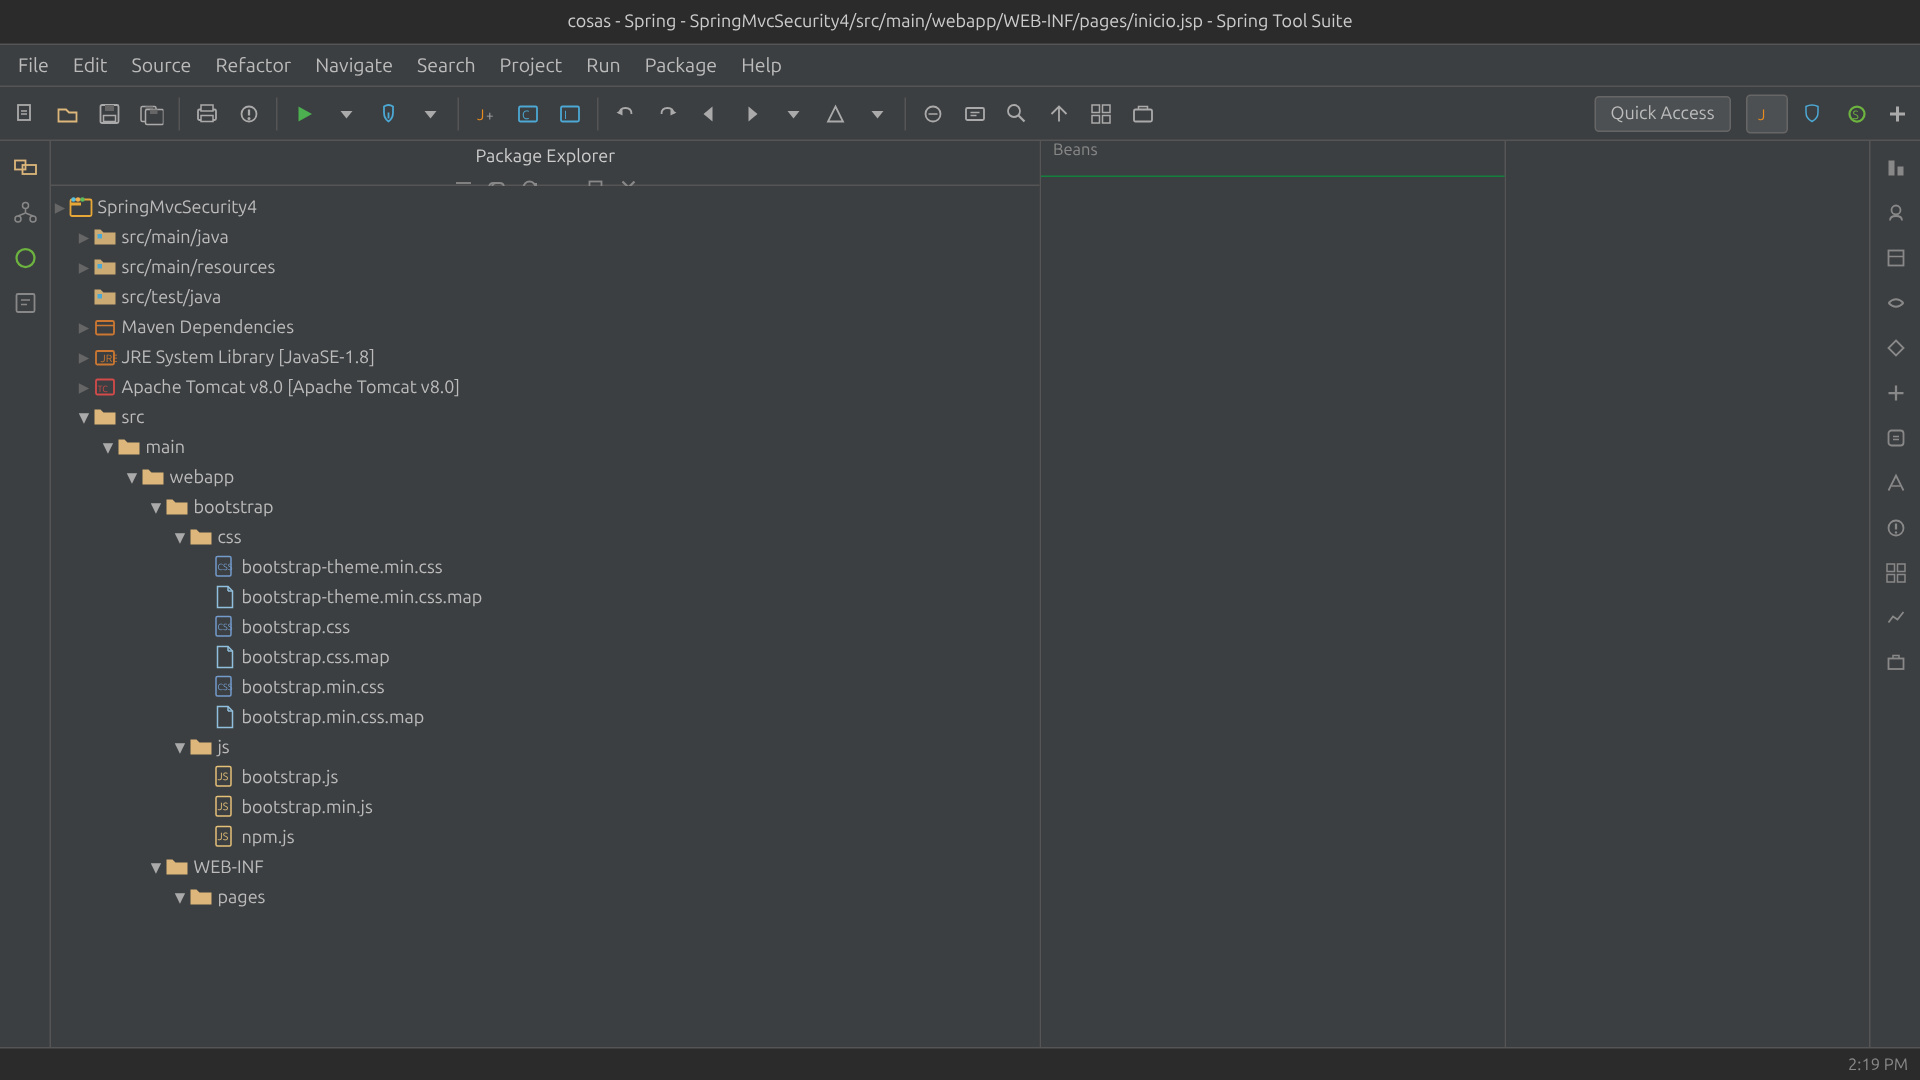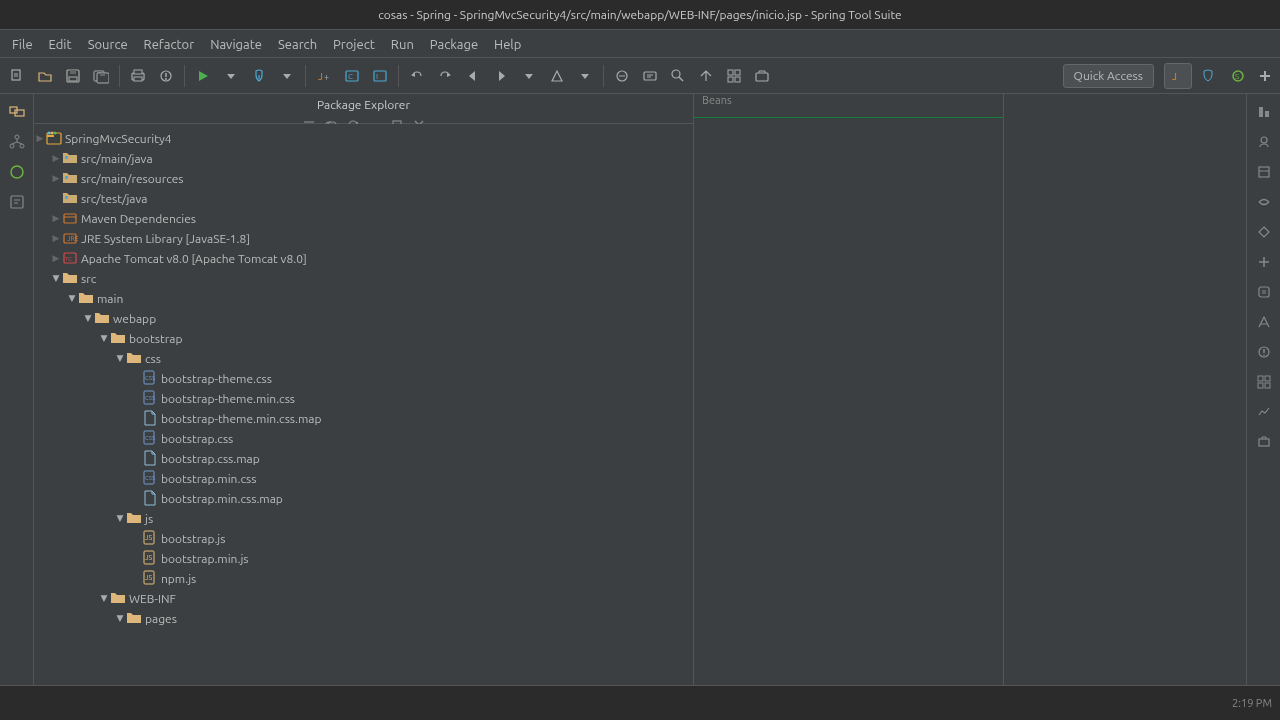--- a/index.html
+++ b/index.html
@@ -216,21 +216,21 @@
       padding: 4px 0;
       gap: 2px;
     }
 
     
     #status-bar {
       position: absolute;
       bottom: 0;
       left: 0;
       right: 0;
-      height: 35px;
+      height: 22px;
       background: #2b2b2b;
       border-top: 1px solid #555;
       display: flex;
       align-items: center;
       padding: 0 8px;
       font-size: 11px;
       color: #888;
     }
 
     
@@ -690,36 +690,20 @@
             <span class="tree-indent"></span>
             <span class="tree-indent"></span>
             <span class="tree-indent"></span>
             <span class="tree-arrow" style="color:#666;"></span>
             <span class="tree-icon">
               <svg width="16" height="16" viewBox="0 0 16 16">
                 <rect x="2" y="1" width="10" height="13" rx="1" fill="none" stroke="#739bcc" stroke-width="1"></rect>
                 <text x="3" y="10" font-size="6" fill="#739bcc">CSS</text>
               </svg>
             </span>
-            <span class="tree-label">bootstrap-theme.css</span>
-          </div>
-          <div class="tree-item">
-            <span class="tree-indent"></span>
-            <span class="tree-indent"></span>
-            <span class="tree-indent"></span>
-            <span class="tree-indent"></span>
-            <span class="tree-indent"></span>
-            <span class="tree-indent"></span>
-            <span class="tree-arrow" style="color:#666;"></span>
-            <span class="tree-icon">
-              <svg width="16" height="16" viewBox="0 0 16 16">
-                <rect x="2" y="1" width="10" height="13" rx="1" fill="none" stroke="#739bcc" stroke-width="1"></rect>
-                <text x="3" y="10" font-size="6" fill="#739bcc">CSS</text>
-              </svg>
-            </span>
             <span class="tree-label">bootstrap-theme.min.css</span>
           </div>
           <div class="tree-item">
             <span class="tree-indent"></span>
             <span class="tree-indent"></span>
             <span class="tree-indent"></span>
             <span class="tree-indent"></span>
             <span class="tree-indent"></span>
             <span class="tree-indent"></span>
             <span class="tree-arrow" style="color:#666;"></span>

